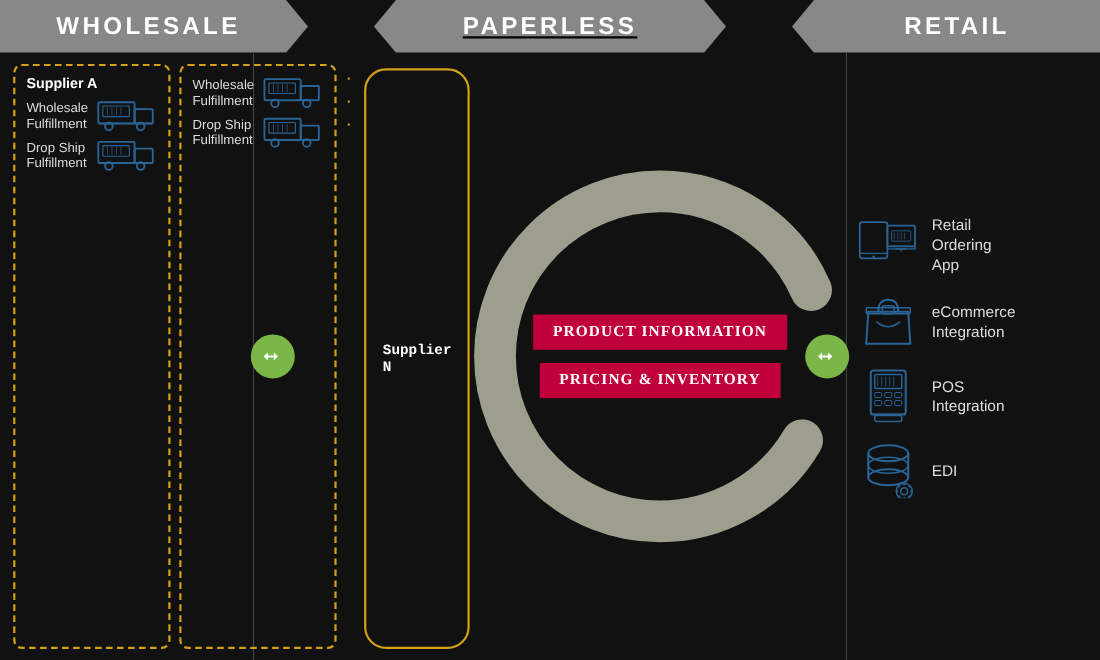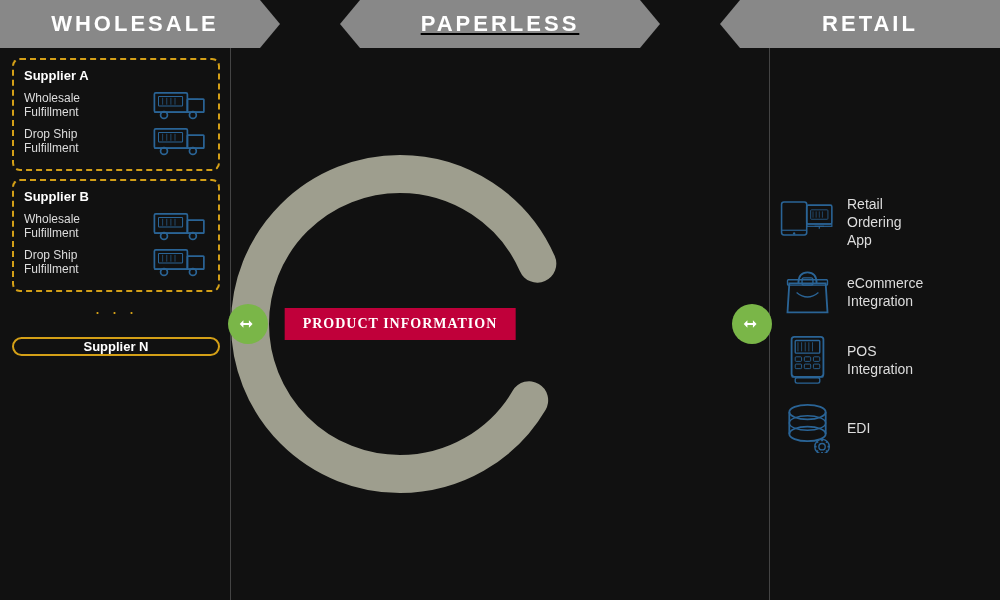--- a/index.html
+++ b/index.html
@@ -58,21 +58,21 @@
       bottom: 0;
       display: flex;
       align-items: stretch;
     }
 
     
     .wholesale-section {
       width: 230px;
       padding: 10px 10px 10px 12px;
       display: flex;
-      flex-direction: column;
+      flex-direction: row;
       gap: 8px;
     }
 
     .supplier-box {
       border: 2px dashed #d4a017;
       border-radius: 8px;
       padding: 8px 10px;
       background: transparent;
     }
 
@@ -101,23 +101,24 @@
       width: 55px;
       height: 32px;
       flex-shrink: 0;
     }
 
     .supplier-n-box {
       border: 2px solid #d4a017;
       border-radius: 20px;
       padding: 0 15px;
       display: flex;
-      align-items: flex-end;
+      align-items: center;
       justify-content: center;
       margin-top: 4px;
+      font-family: Liberation Mono, monospace;
     }
 
     .supplier-n-label {
       color: #fff;
       font-weight: bold;
       font-size: 13px;
     }
 
     .dots-divider {
       color: #d4a017;
@@ -141,21 +142,21 @@
     .green-arrow svg {
       width: 22px;
       height: 22px;
     }
 
     
     .center-section {
       flex: 1;
       display: flex;
       align-items: center;
-      justify-content: flex-start;
+      justify-content: flex-end;
       position: relative;
     }
 
     .circle-container {
       position: relative;
       width: 340px;
       height: 340px;
     }
 
     
@@ -290,21 +291,20 @@
           <line x1="26" y1="12" x2="26" y2="22" stroke="#2a6496" stroke-width="1"></line>
           <line x1="32" y1="12" x2="32" y2="22" stroke="#2a6496" stroke-width="1"></line>
           <circle cx="16" cy="37" r="5" fill="none" stroke="#2a6496" stroke-width="2.5"></circle>
           <circle cx="58" cy="37" r="5" fill="none" stroke="#2a6496" stroke-width="2.5"></circle>
           <line x1="2" y1="33" x2="74" y2="33" stroke="#2a6496" stroke-width="2"></line>
         </svg>
       </div>
     </div>
 
     <div class="supplier-box">
-      <div class="supplier-name">Supplier B</div>
       <div class="fulfillment-row">
         <span class="fulfillment-label">Wholesale<br>Fulfillment</span>
         <svg class="truck-icon" viewBox="0 0 80 45" fill="none" xmlns="http://www.w3.org/2000/svg">
           <rect x="2" y="5" width="48" height="28" rx="2" fill="none" stroke="#2a6496" stroke-width="2.5"></rect>
           <rect x="50" y="14" width="24" height="19" rx="1" fill="none" stroke="#2a6496" stroke-width="2.5"></rect>
           <rect x="8" y="10" width="35" height="14" rx="1" fill="none" stroke="#2a6496" stroke-width="1.5"></rect>
           <line x1="14" y1="12" x2="14" y2="22" stroke="#2a6496" stroke-width="1"></line>
           <line x1="20" y1="12" x2="20" y2="22" stroke="#2a6496" stroke-width="1"></line>
           <line x1="26" y1="12" x2="26" y2="22" stroke="#2a6496" stroke-width="1"></line>
           <line x1="32" y1="12" x2="32" y2="22" stroke="#2a6496" stroke-width="1"></line>
@@ -347,20 +347,21 @@
 
   <div class="center-section">
     <div class="circle-container">
 
       <svg class="ring-svg" viewBox="0 0 340 340">
         <circle cx="170" cy="170" r="150" fill="none" stroke="#9e9e8e" stroke-width="38" stroke-dasharray="800 1000" stroke-dashoffset="-80" stroke-linecap="round"></circle>
       </svg>
 
       <div class="center-labels">
         <div class="info-badge">Product Information</div>
+        <div class="info-badge">Pricing &amp; Inventory</div>
       </div>
     </div>
   </div>
 
   <div style="position:absolute; right:228px; top:0; bottom:0; display:flex; align-items:center; z-index:10;">
     <div class="green-arrow">
       <svg viewBox="0 0 24 24" fill="white">
         <path d="M7 16l-4-4 4-4v3h6V8l4 4-4 4v-3H7v3z"></path>
       </svg>
     </div>

